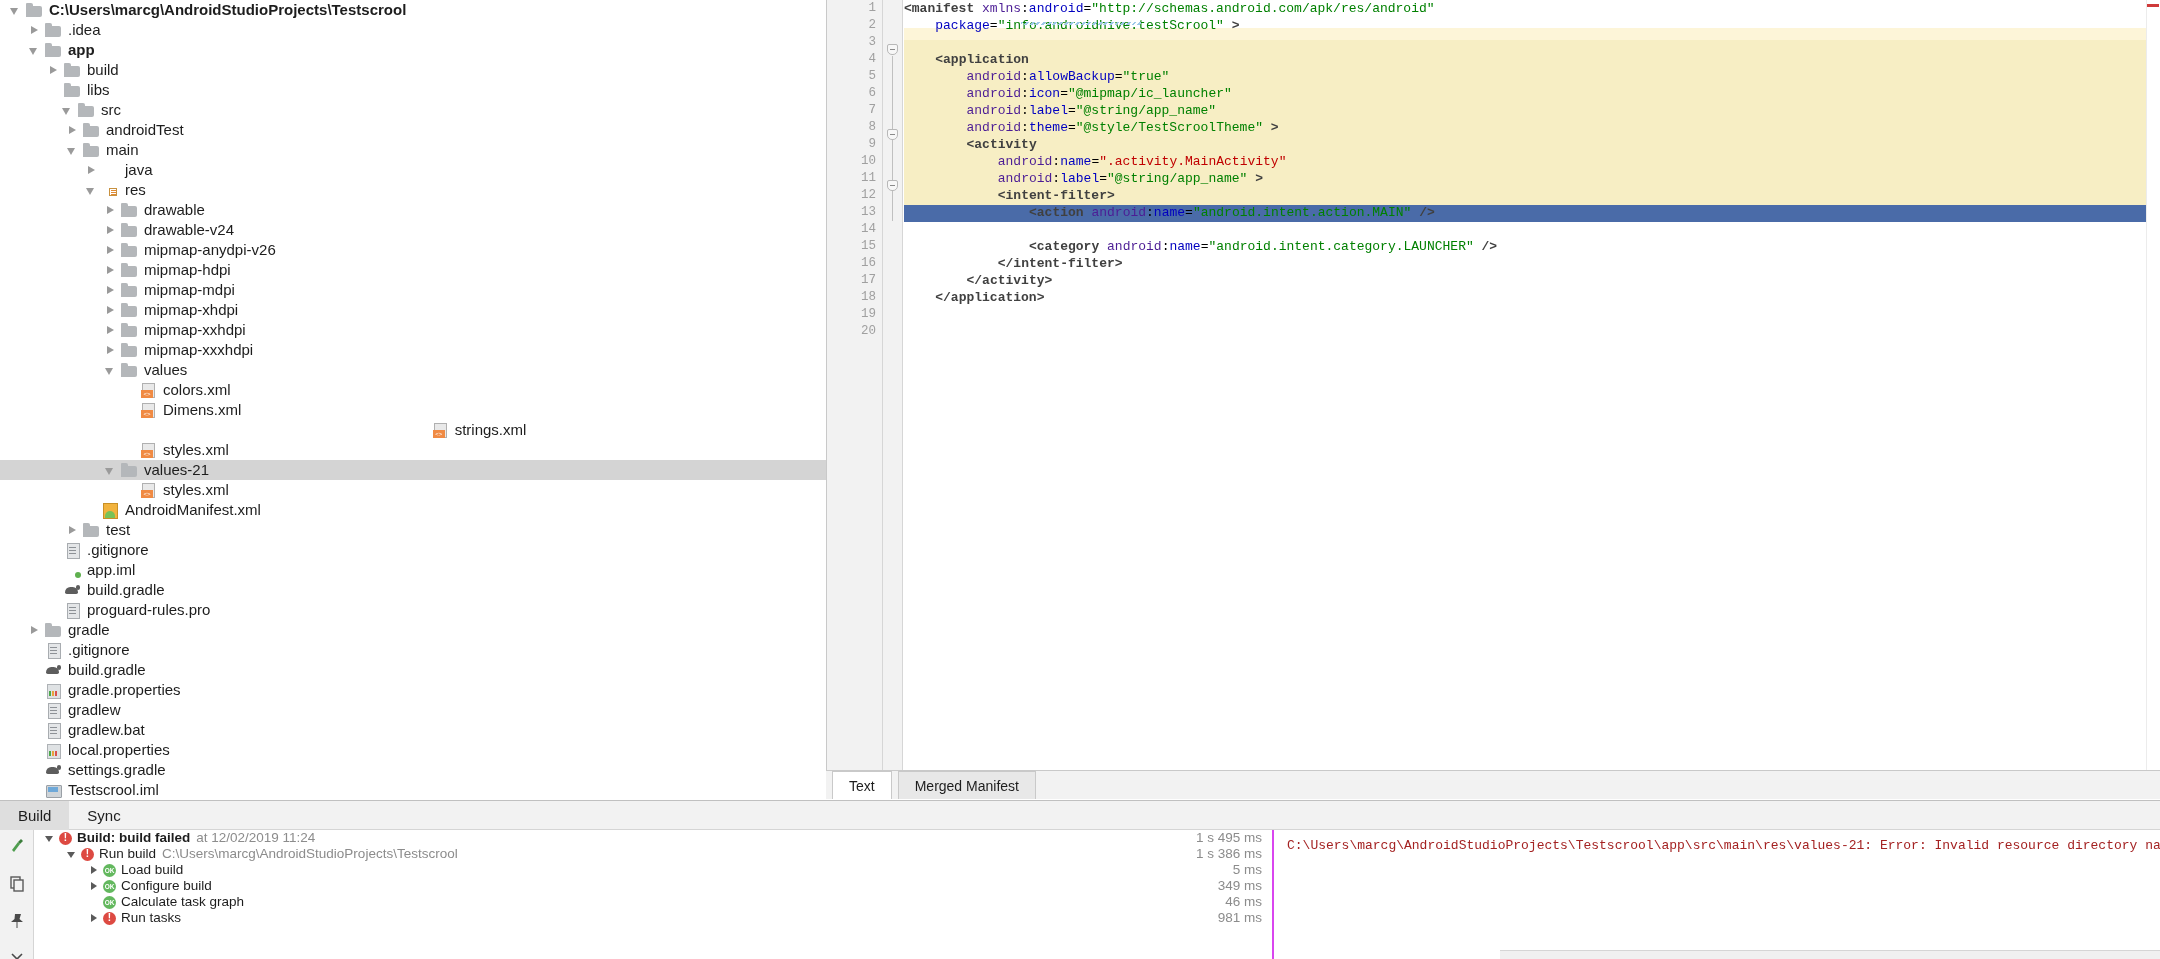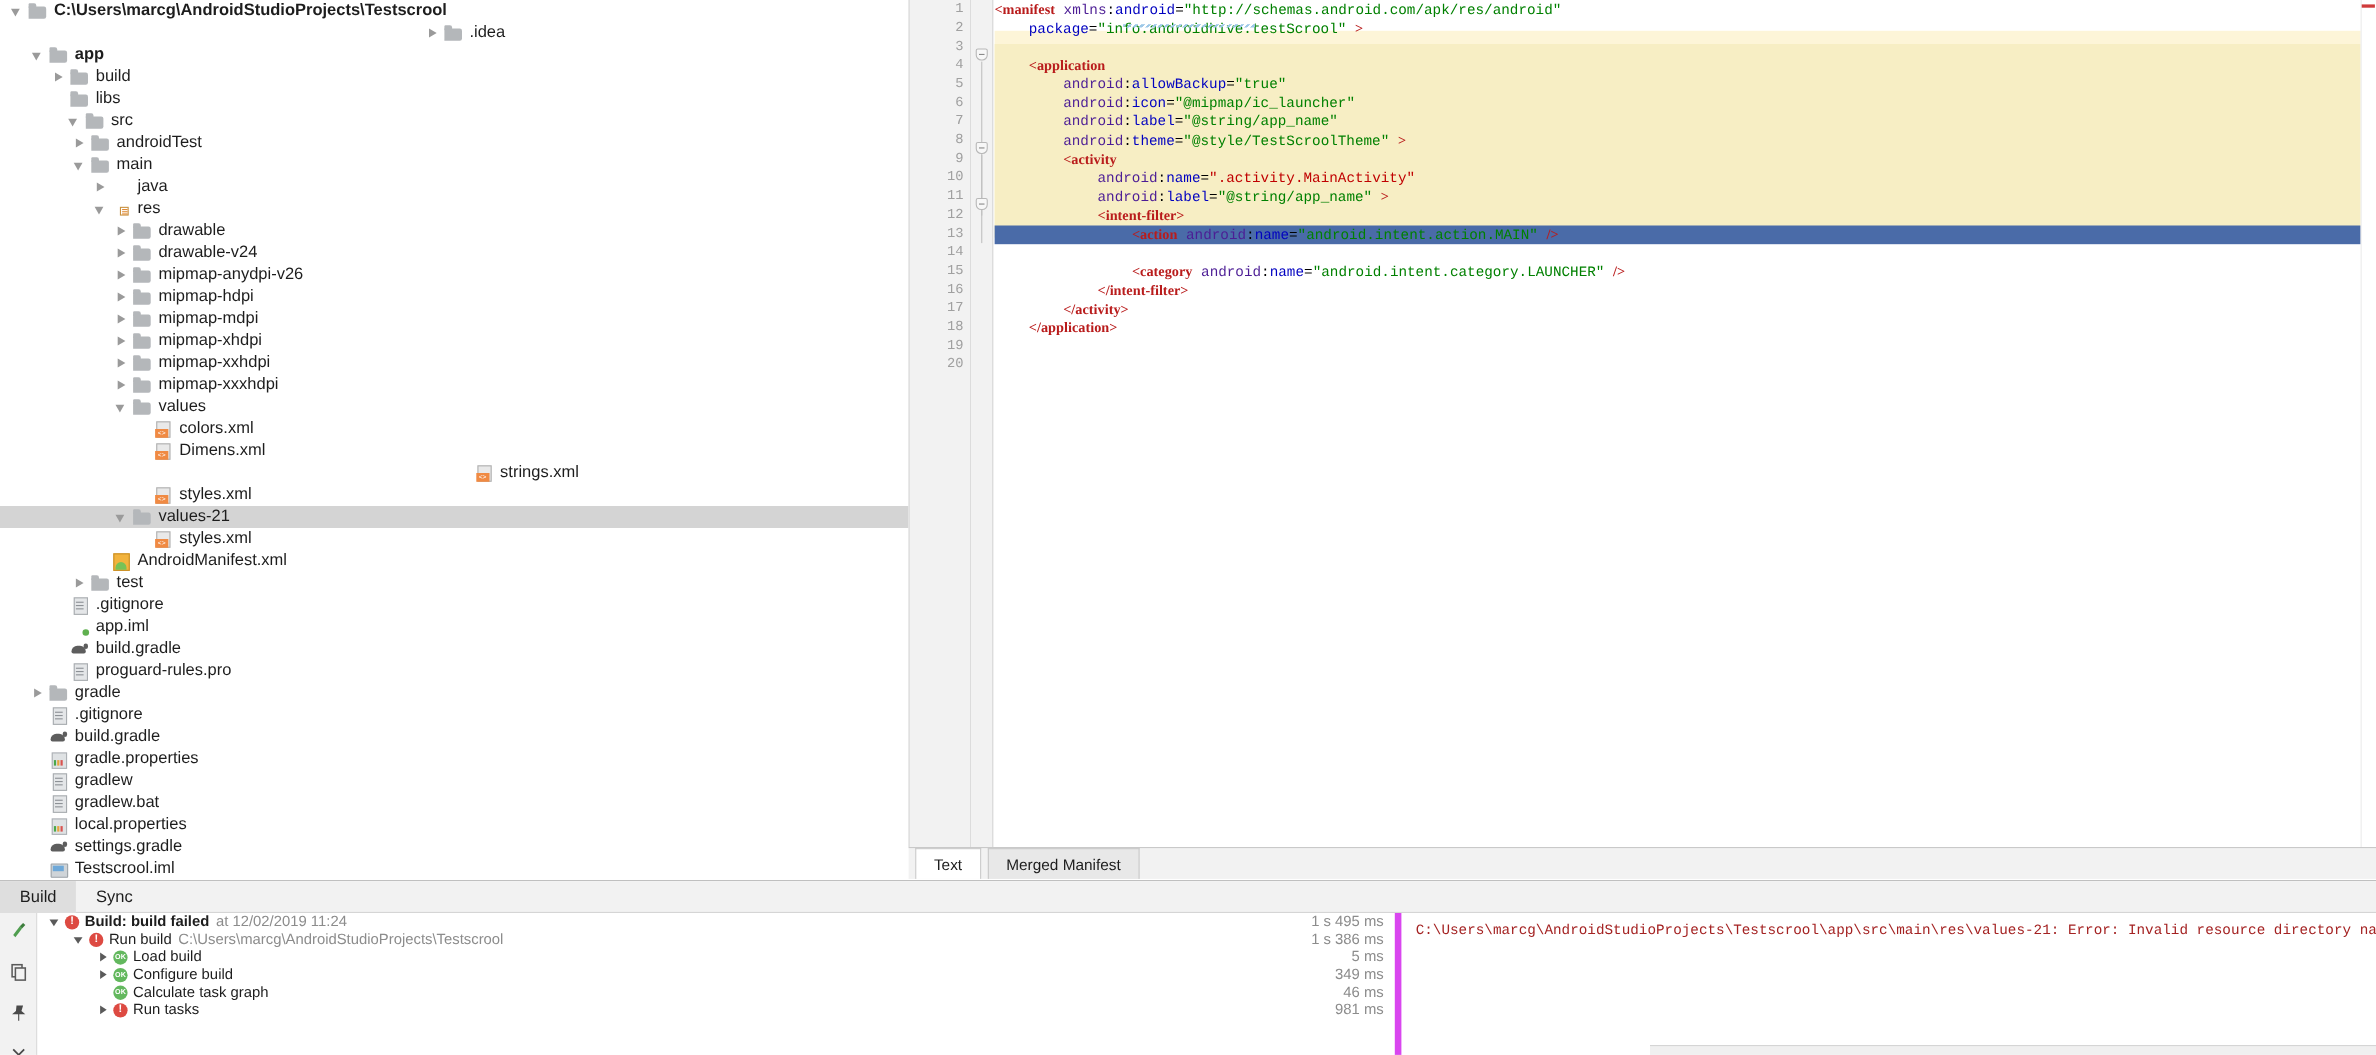--- a/index.html
+++ b/index.html
@@ -304,21 +304,21 @@
     position: absolute;
     left: 0;
     height: 17px;
     background: #4a6ba8;
   }
   .sel-band-right {
     position: absolute;
     height: 17px;
     background: #4a6ba8;
   }
-  .tok-tag   { color: #b91c1c; font-weight: bold; font-family: Liberation Serif, serif; }
+  .tok-tag   { color: #404040; font-weight: bold; }
   .tok-attr  { color: #4c1d95; }
   .tok-ns    { color: #0000c0; }
   .tok-val   { color: #008000; }
   .tok-val-r { color: #c00000; }
   .tok-plain { color: #000000; }
   .tok-sel   { color: #ffffff; font-weight: bold; }
   .squiggle {
     position: absolute;
     height: 3px;
     background: repeating-linear-gradient(135deg,#9ec8e8 0 2px, transparent 2px 4px);
@@ -399,21 +399,21 @@
     color: #5a5a5a;
     font-size: 15px;
     line-height: 18px;
     text-align: center;
   }
   .build-tree {
     position: absolute;
     left: 34px; top: 29px;
     width: 1240px; bottom: 0;
     background: #ffffff;
-    border-right: 6px solid #d946ef;
+    border-right: 2px solid #d946ef;
   }
   .brow {
     position: relative;
     height: 16px;
     line-height: 16px;
     font-size: 13.5px;
     color: #1d1d1d;
     display: flex;
     align-items: center;
     white-space: nowrap;
@@ -511,21 +511,21 @@
 
 <div class="app">
 
   <div class="project-pane">
     <div id="tree-host">
         <div class="tree-row bold" style="padding-left: 8px;">
           <span class="arrow expanded"></span>
           <span class="ico folder"></span>
           <span class="label">C:\Users\marcg\AndroidStudioProjects\Testscrool</span>
         </div>
-        <div class="tree-row" style="padding-left: 27px; justify-content: center;">
+        <div class="tree-row" style="padding-left: 27px;">
           <span class="arrow collapsed"></span>
           <span class="ico folder"></span>
           <span class="label">.idea</span>
         </div>
         <div class="tree-row bold" style="padding-left: 27px;">
           <span class="arrow expanded"></span>
           <span class="ico folder"></span>
           <span class="label">app</span>
         </div>
         <div class="tree-row" style="padding-left: 46px;">

